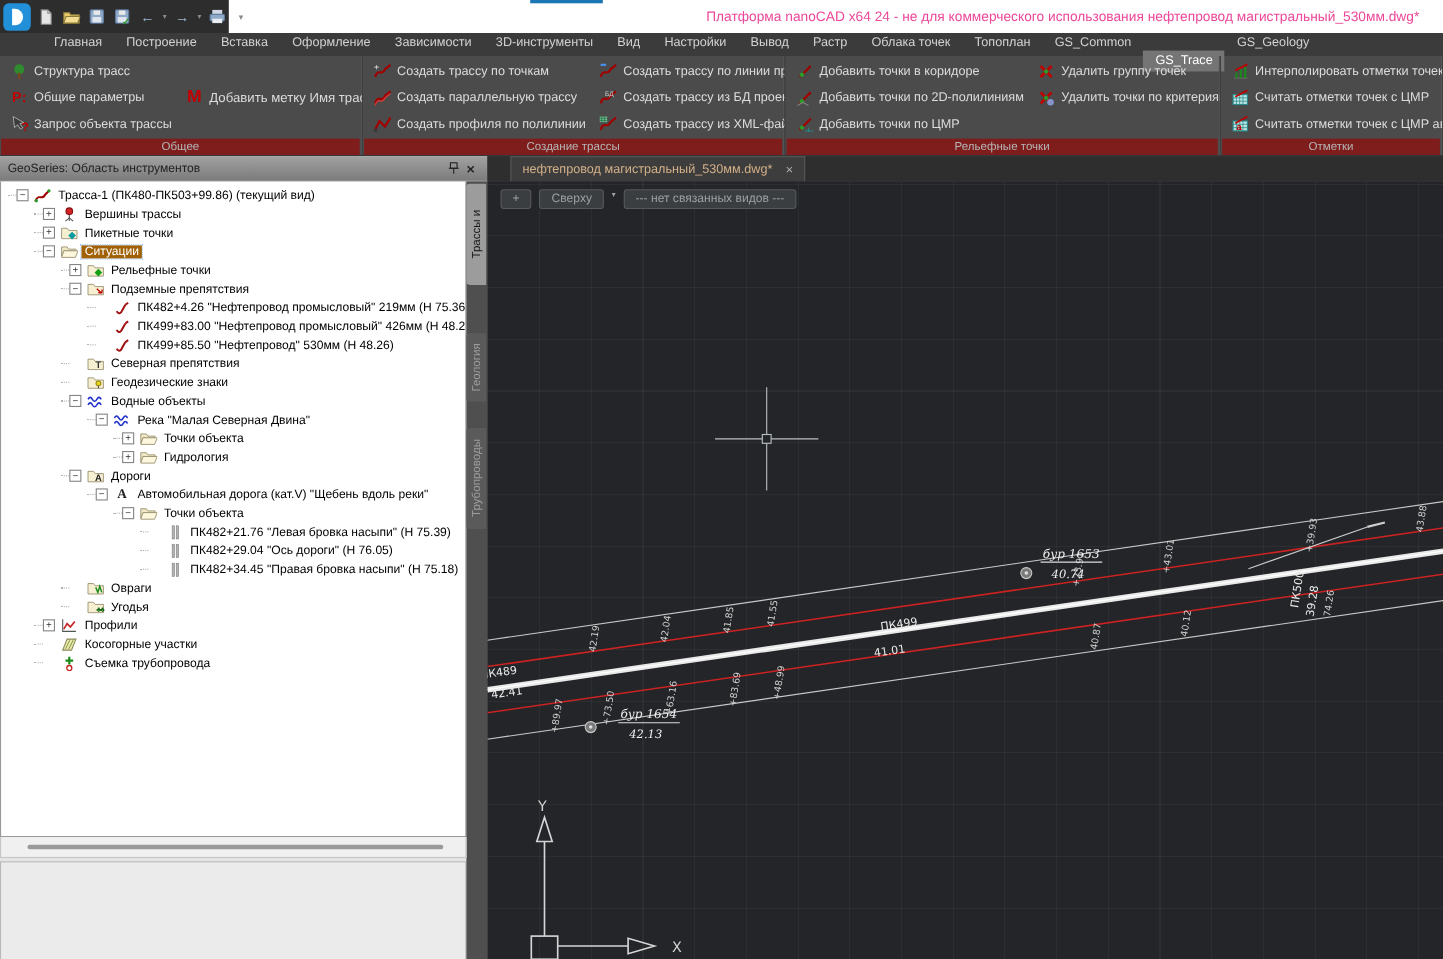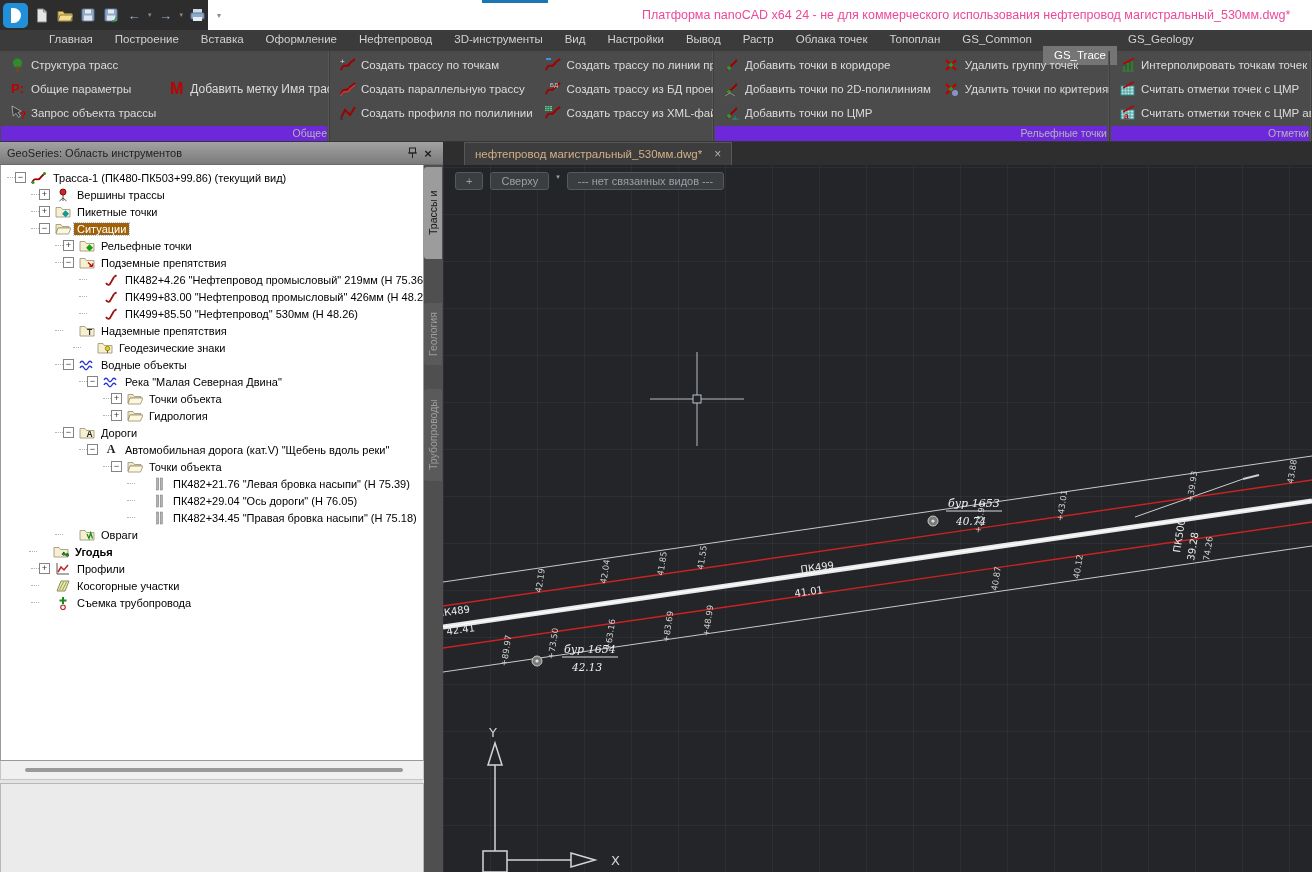--- a/index.html
+++ b/index.html
@@ -26,22 +26,22 @@
   .ribbon{height:90px;background:#4b4b4b;display:flex;border-bottom:1px solid #363636;box-sizing:content-box;}
   .rpanel{position:relative;border-right:1px solid #3e3e3e;box-shadow:inset -1px 0 0 #565656;flex:none;
           box-sizing:border-box;overflow:hidden;}
   .rcols{display:flex;padding:2px 4px 16px 6px;height:100%;box-sizing:border-box;}
   .rcol{display:flex;flex-direction:column;gap:1px;margin-right:6px;}
   .rcol.center{justify-content:center;}
   .rbtn{display:flex;align-items:center;gap:5px;height:23px;font-size:11.5px;color:#dcdcdc;
         white-space:nowrap;padding:0 3px;}
   .rbtn .ic{width:17px;height:16px;display:inline-flex;align-items:center;justify-content:center;flex:none;}
   .rbtn.big{font-size:12px;}
-  .rcap{position:absolute;left:1px;right:2px;bottom:0;height:15px;line-height:15px;text-align:right;
-        font-size:10.5px;color:#b5b5b5;background:#6d28d9;}
+  .rcap{position:absolute;left:1px;right:2px;bottom:0;height:15px;line-height:15px;text-align:center;
+        font-size:10.5px;color:#b5b5b5;background:#7f1d1d;}
   
   .main{display:flex;height:731px;}
   .palette{width:443px;background:#e4e4e4;display:flex;flex-direction:column;flex:none;}
   .phead{height:22px;background:linear-gradient(#a2a2a2,#7b7b7b);display:flex;align-items:center;
          padding:0 7px;font-size:11px;color:#1f1f1f;border-bottom:1px solid #6a6a6a;}
   .phead .sp{flex:1;}
   .phico{width:16px;height:14px;display:flex;align-items:center;justify-content:center;color:#222;}
   .phx{font-size:13px;font-weight:bold;}
   .pbody{flex:1;display:flex;min-height:0;}
   .treewrap{width:424px;display:flex;flex-direction:column;min-height:0;}
@@ -137,21 +137,21 @@
     </div>
     <div class="title-text">Платформа nanoCAD x64 24 - не для коммерческого использования нефтепровод магистральный_530мм.dwg*</div>
     <div class="bluestrip"></div>
   </div>
 
   <div class="tabrow" id="ribbon-tabs">
       <div class="rtab">Главная</div>
       <div class="rtab">Построение</div>
       <div class="rtab">Вставка</div>
       <div class="rtab">Оформление</div>
-      <div class="rtab">Нефтепровод</div>
+      <div class="rtab">Зависимости</div>
       <div class="rtab">3D-инструменты</div>
       <div class="rtab">Вид</div>
       <div class="rtab">Настройки</div>
       <div class="rtab">Вывод</div>
       <div class="rtab">Растр</div>
       <div class="rtab">Облака точек</div>
       <div class="rtab">Топоплан</div>
       <div class="rtab">GS_Common</div>
       <div class="rtab active">GS_Trace</div>
       <div class="rtab">GS_Geology</div>
@@ -252,20 +252,21 @@
                 <svg width="16" height="16" viewBox="0 0 16 16">
                   <path d="M1 13 C4 4,7 13,10 6 L15 2" fill="none" stroke="#a00000" stroke-width="2"></path>
                   <rect x="0" y="1" width="7" height="5" fill="#7ac89a" opacity="0.9"></rect>
                   <path d="M0 2.5 h7 M0 4.5 h7 M2 1 v5 M4.5 1 v5" stroke="#1a6a3a" stroke-width="0.6"></path>
                 </svg>
               </span>
               <span>Создать трассу из XML-файла</span>
             </div>
           </div>
         </div>
+        <div class="rcap">Создание трассы</div>
       </div>
       <div class="rpanel" style="width: 396px;">
         <div class="rcols">
           <div class="rcol">
             <div class="rbtn">
               <span class="ic">
                 <svg width="16" height="16" viewBox="0 0 16 16">
                   <line x1="3" y1="13" x2="13" y2="3" stroke="#a00000" stroke-width="2"></line>
                   <circle cx="5" cy="11" r="2" fill="#2a9a2a"></circle>
                 </svg>
@@ -325,21 +326,21 @@
             <div class="rbtn">
               <span class="ic">
                 <svg width="16" height="16">
                   <path d="M2 14 h12" stroke="#666"></path>
                   <rect x="3" y="9" width="2" height="5" fill="#1a8a1a"></rect>
                   <rect x="7" y="6" width="2" height="8" fill="#1a8a1a"></rect>
                   <rect x="11" y="4" width="2" height="10" fill="#1a8a1a"></rect>
                   <path d="M3 7 L14 1.5" stroke="#c00000" stroke-width="1.6"></path>
                 </svg>
               </span>
-              <span>Интерполировать точкам точек</span>
+              <span>Интерполировать отметки точек</span>
             </div>
             <div class="rbtn">
               <span class="ic">
                 <svg width="16" height="16" viewBox="0 0 16 16">
                   <rect x="1" y="5" width="13" height="9" fill="#bfe6e6" stroke="#2a8a8a"></rect>
                   <path d="M1 8 h13 M1 11 h13 M4 5 v9 M7 5 v9 M10 5 v9" stroke="#2a8a8a" stroke-width="0.7"></path>
                   <path d="M3 7 L14 1" stroke="#c00000" stroke-width="1.6"></path>
                 </svg>
               </span>
               <span>Считать отметки точек с ЦМР</span>
@@ -483,23 +484,23 @@
               </div>
               <div class="trow" style="padding-left: 54px;">
                 <span class="stub"></span>
                 <span class="tnobox"></span>
                 <span class="ticn">
                   <svg width="16" height="13" viewBox="0 0 16 13">
                     <path d="M1 2.5 L6 2.5 L7.5 4.5 L15 4.5 L15 12 L1 12 Z" fill="#f7efd2" stroke="#97906e" stroke-width="0.8"></path>
                     <text x="10.5" y="11" font-size="8.5" font-weight="bold" fill="#333" text-anchor="middle">T</text>
                   </svg>
                 </span>
-                <span class="tlabel">Надземные препятствия</span>
-              </div>
-              <div class="trow" style="padding-left: 72px;">
+                <span class="tlabel">Северная препятствия</span>
+              </div>
+              <div class="trow" style="padding-left: 54px;">
                 <span class="stub"></span>
                 <span class="tnobox"></span>
                 <span class="ticn">
                   <svg width="16" height="13" viewBox="0 0 16 13">
                     <path d="M1 2.5 L6 2.5 L7.5 4.5 L15 4.5 L15 12 L1 12 Z" fill="#f7efd2" stroke="#97906e" stroke-width="0.8"></path>
                     <circle cx="10.5" cy="7.5" r="2.2" fill="#e8d22a" stroke="#9a8a00"></circle>
                     <line x1="10.5" y1="9.7" x2="10.5" y2="12" stroke="#555"></line>
                   </svg>
                 </span>
                 <span class="tlabel">Геодезические знаки</span>
@@ -615,21 +616,21 @@
                 <span class="stub"></span>
                 <span class="tnobox"></span>
                 <span class="ticn">
                   <svg width="16" height="13" viewBox="0 0 16 13">
                     <path d="M1 2.5 L6 2.5 L7.5 4.5 L15 4.5 L15 12 L1 12 Z" fill="#f7efd2" stroke="#97906e" stroke-width="0.8"></path>
                     <path d="M8 6 l2 4.5 l1.7 -5.5 l1.8 5.5" fill="none" stroke="#1a8a1a" stroke-width="1.3"></path>
                   </svg>
                 </span>
                 <span class="tlabel">Овраги</span>
               </div>
-              <div class="trow" style="padding-left: 28px; font-weight: bold;">
+              <div class="trow" style="padding-left: 54px;">
                 <span class="stub"></span>
                 <span class="tnobox"></span>
                 <span class="ticn">
                   <svg width="16" height="13" viewBox="0 0 16 13">
                     <path d="M1 2.5 L6 2.5 L7.5 4.5 L15 4.5 L15 12 L1 12 Z" fill="#f7efd2" stroke="#97906e" stroke-width="0.8"></path>
                     <text x="8.5" y="11" font-size="7" fill="#156a15">♣</text>
                     <text x="12" y="11.5" font-size="7" fill="#156a15">♣</text>
                   </svg>
                 </span>
                 <span class="tlabel">Угодья</span>

